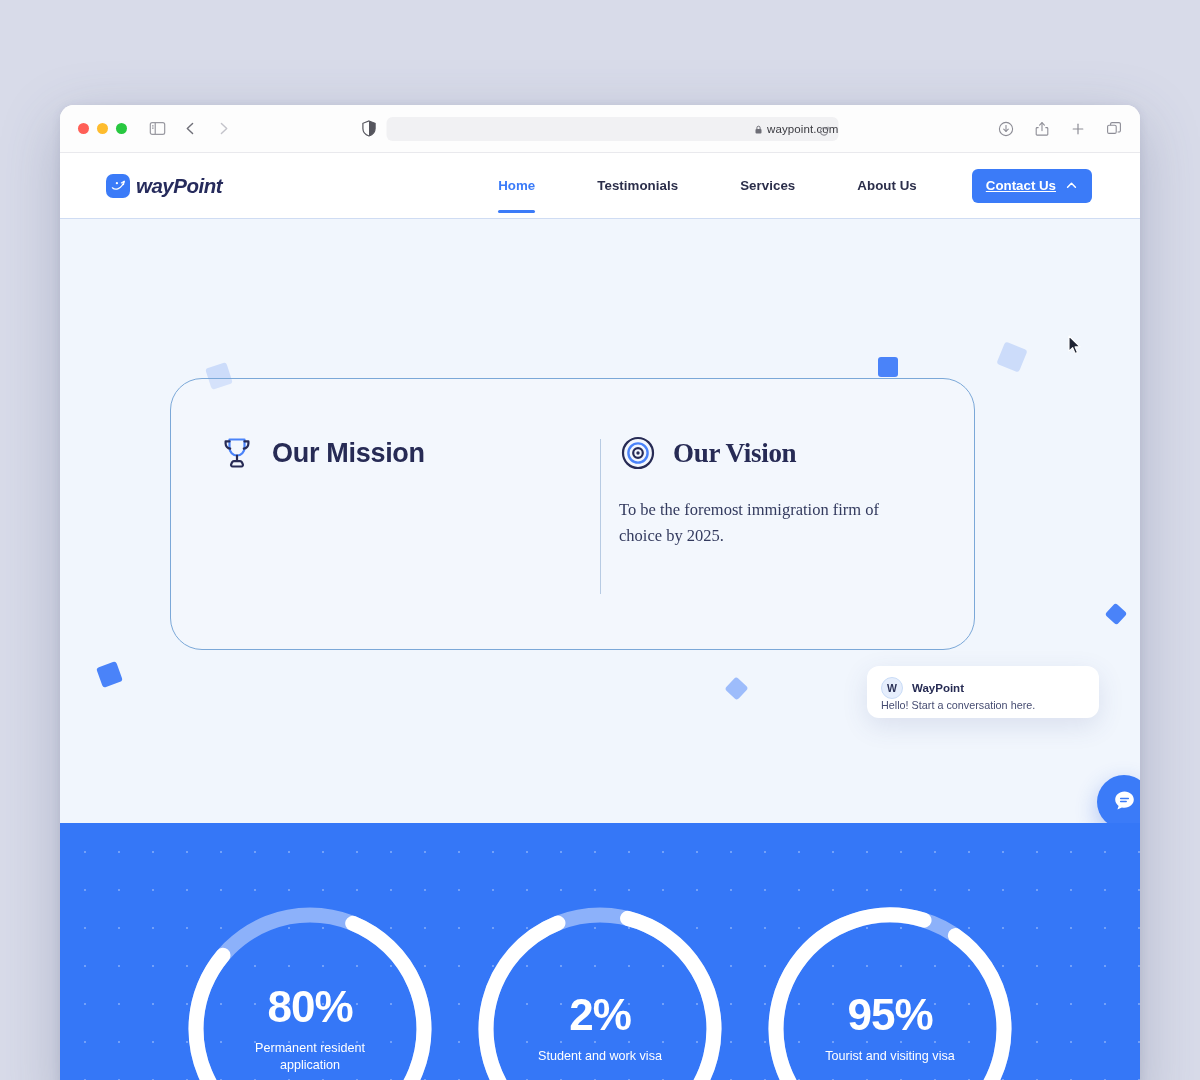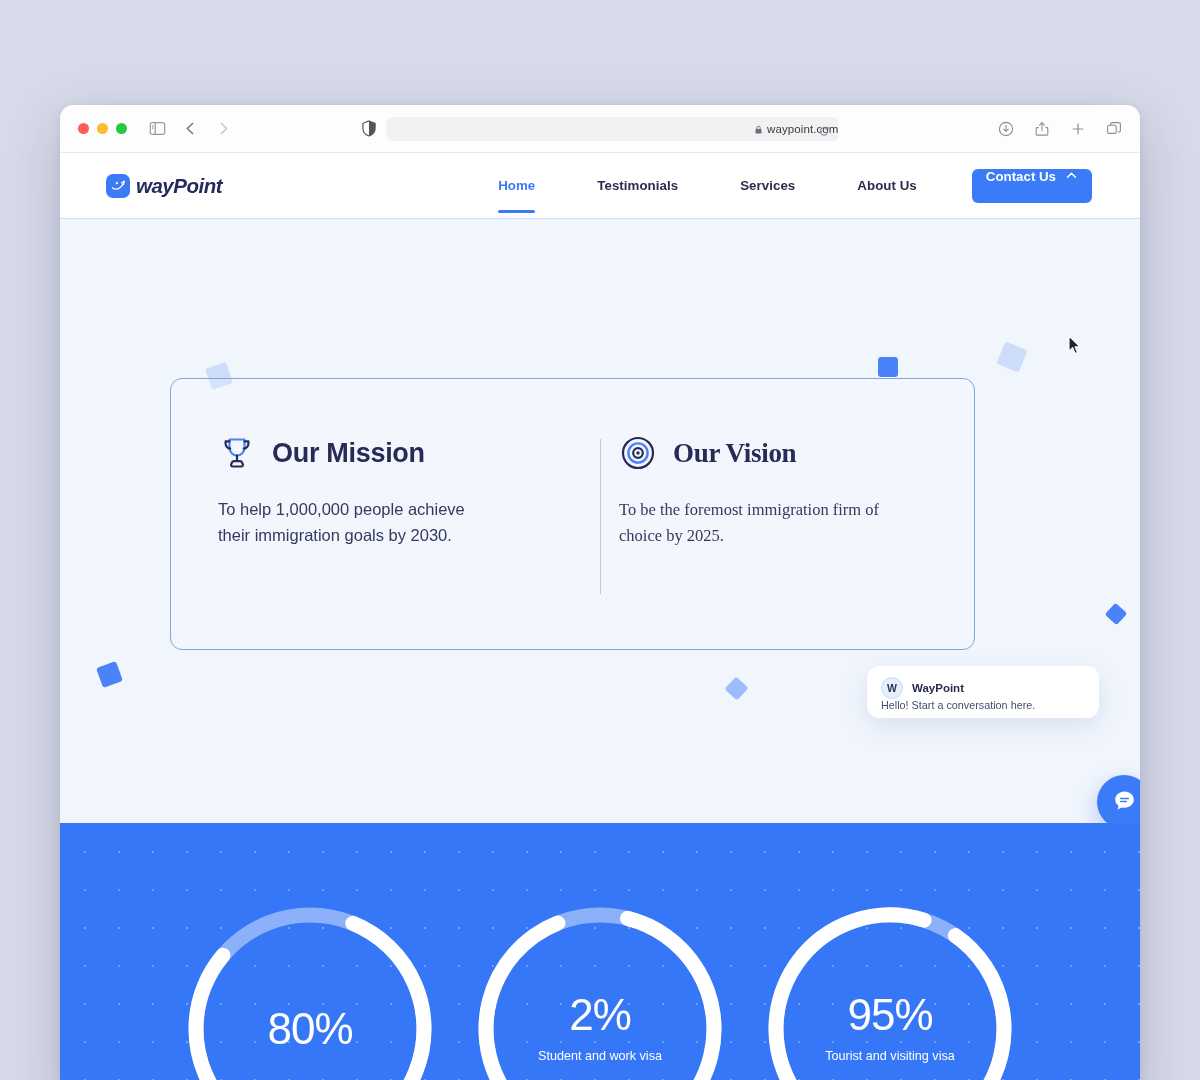--- a/index.html
+++ b/index.html
@@ -73,38 +73,38 @@
   }
   .nav-item.active { color:#3b7bf8; }
   .nav-item.active::after {
     content:""; position:absolute; left:23px; right:23px; bottom:-20px;
     height:3px; background:#3b7bf8; border-radius:2px;
   }
   .cta {
     margin-left:16px; background:#3b7bf8; color:#fff;
     font-size:13.3px; font-weight:600; border:none;
     height:34px; padding:0 14px; border-radius:6px;
-    display:flex; gap:9px; cursor:pointer;
+    display:flex; align-items:center; gap:9px; cursor:pointer;text-decoration:underline;
   }
   .chev { width:13px; height:13px; }
   .cursor-ptr { position:absolute; left:1008px; top:182px; width:14px; height:20px; z-index:9; }
 
   
   .page {
     position:relative; height:887px; background:#f1f6fd; overflow:hidden;
   }
   .top-hairline { position:absolute; left:0; right:0; top:0; height:1px; background:#cfdcf3; }
 
   
   .sq { position:absolute; border-radius:3px; }
 
   
   .mv-card {
     position:absolute; left:110px; top:160px; width:805px; height:272px;
-    border:1px solid #7ba8d8; border-radius:12px; background:rgba(255,255,255,.18);
+    border:1px solid #7ba8d8; border-radius:32px; background:rgba(255,255,255,.18);
     display:flex;
   }
   .mv-col { flex:1; padding:55px 0 0 47px; position:relative; }
   .mv-col.second { padding-left:46px;font-family:Liberation Serif, serif; }
   .mv-divider {
     position:absolute; left:429px; top:60px; width:1px; height:155px; background:#b7cbe3;
   }
   .mv-head { display:flex; align-items:center; gap:16px; margin-bottom:25px; }
   .mv-icon { width:38px; height:38px; flex:0 0 38px; }
   .mv-icon svg { width:100%; height:100%; display:block; }
@@ -158,21 +158,21 @@
     background-image:radial-gradient(rgba(255,255,255,.30) 1.1px, transparent 1.2px);
     background-size:34px 38px; background-position:8px 10px;
   }
   .rings { position:relative; display:flex; justify-content:center; gap:34px; padding-top:78px; }
   .ring { position:relative; width:256px; height:256px; }
   .ring svg { position:absolute; inset:0; width:256px; height:256px; transform:rotate(-90deg); }
   .ring-center {
     position:absolute; inset:0; display:flex; flex-direction:column;
     align-items:center; justify-content:center; text-align:center; padding:0 48px;
   }
-  .ring-pct { font-size:44px; font-weight:400; color:#fff; letter-spacing:-1px; line-height:1; }
+  .ring-pct { font-size:44px; font-weight:700; color:#fff; letter-spacing:-1px; line-height:1; }
   .ring-label { font-size:12.6px; color:#fff; margin-top:11px; line-height:1.32; font-weight:400; }
 </style>
 </head>
 <body>
 
 <div id="stage">
 
   <div id="browser">
 
     <div class="chrome">
@@ -310,21 +310,20 @@
               <svg viewBox="0 0 38 38" fill="none" stroke-width="2.2" stroke-linecap="round" stroke-linejoin="round">
                 <path d="M11.5 5.5 H26.5 V14 a7.5 7.5 0 0 1-15 0 Z" stroke="#4a83f9"></path>
                 <path d="M11.5 7.4 H7.6 v2.2 a5.2 5.2 0 0 0 4.6 5.1" stroke="#272b55"></path>
                 <path d="M26.5 7.4 H30.4 v2.2 a5.2 5.2 0 0 1-4.6 5.1" stroke="#272b55"></path>
                 <line x1="19" y1="21.5" x2="19" y2="26.5" stroke="#272b55"></line>
                 <path d="M14.6 32.5 h8.8 a1.6 1.6 0 0 0 1.4-2.3 l-.9-1.9 a2 2 0 0 0-1.8-1.1 h-6.2 a2 2 0 0 0-1.8 1.1 l-.9 1.9 a1.6 1.6 0 0 0 1.4 2.3 Z" stroke="#272b55"></path>
               </svg>
             </span>
             <h2 class="mv-title">Our Mission</h2>
           </div>
-          <p class="mv-body">To help 1,000,000 people achieve their immigration goals by 2030.</p>
         </div>
 
         <div class="mv-divider"></div>
 
         <div class="mv-col second">
           <div class="mv-head">
             <span class="mv-icon">
               <svg viewBox="0 0 38 38" fill="none">
                 <circle cx="19" cy="19" r="15" stroke="#272b55" stroke-width="2.2"></circle>
                 <circle cx="19" cy="19" r="9.6" stroke="#4a83f9" stroke-width="2.4"></circle>
@@ -360,20 +359,21 @@
         <div class="dots"></div>
         <div class="rings">
 
           <div class="ring">
             <svg viewBox="0 0 256 256">
               <circle cx="128" cy="128" r="114" fill="none" stroke="#8cb1fa" stroke-width="15"></circle>
               <circle class="arc" cx="128" cy="128" r="114" fill="none" stroke="#ffffff" stroke-width="15" stroke-linecap="round" stroke-dasharray="716.3" stroke-dashoffset="143.3" transform="rotate(22 128 128)"></circle>
             </svg>
             <div class="ring-center">
               <div class="ring-pct">80%</div>
+              <div class="ring-label">Permanent resident application</div>
             </div>
           </div>
 
           <div class="ring">
             <svg viewBox="0 0 256 256">
               <circle cx="128" cy="128" r="114" fill="none" stroke="#8cb1fa" stroke-width="15"></circle>
               <circle class="arc" cx="128" cy="128" r="114" fill="none" stroke="#ffffff" stroke-width="15" stroke-linecap="round" stroke-dasharray="716.3" stroke-dashoffset="71.6" transform="rotate(14 128 128)"></circle>
             </svg>
             <div class="ring-center">
               <div class="ring-pct">2%</div>

